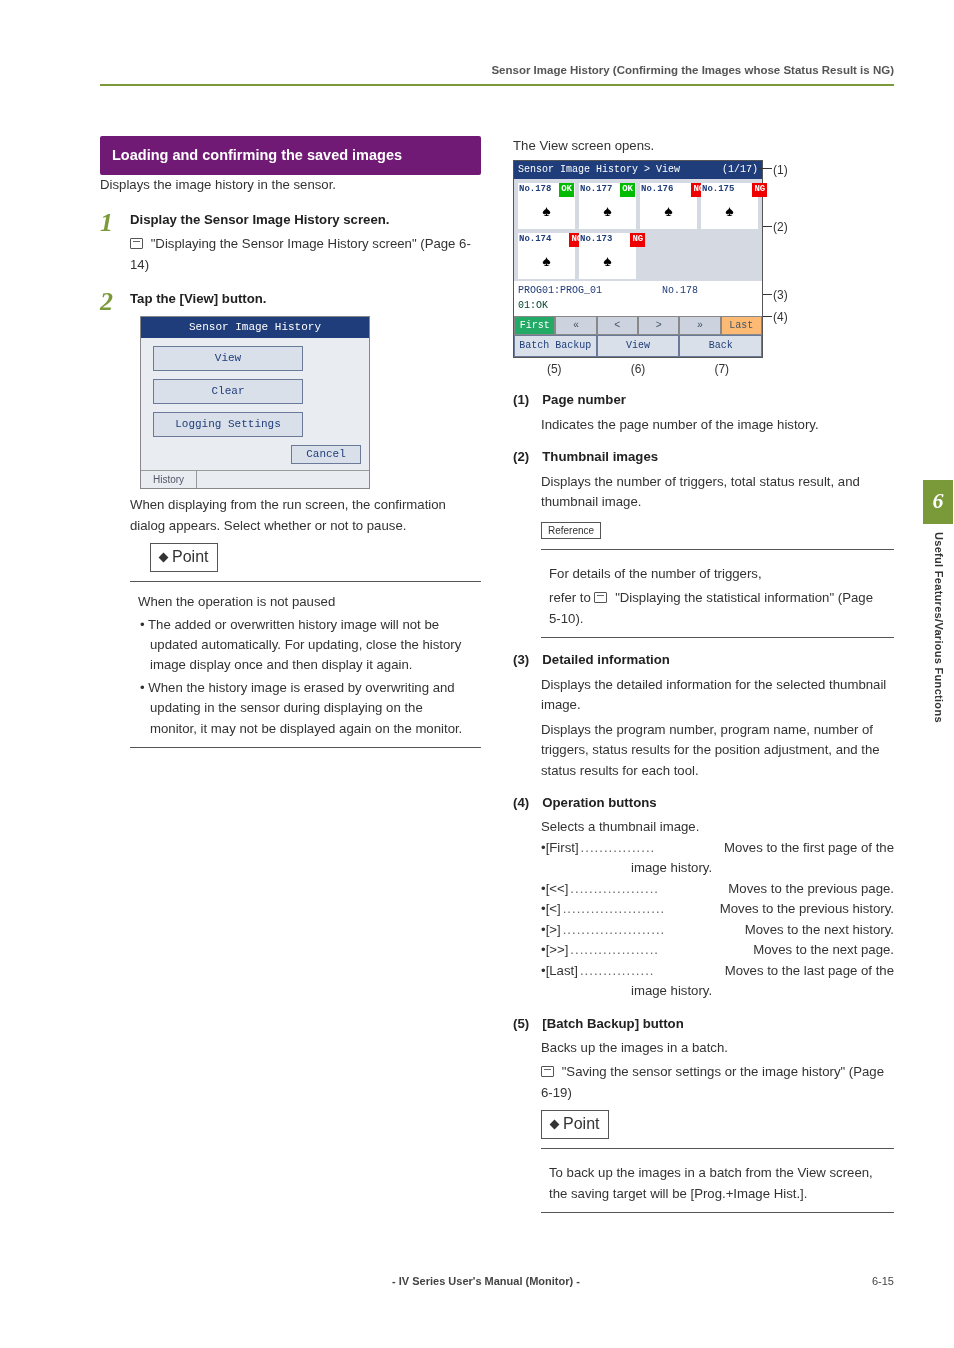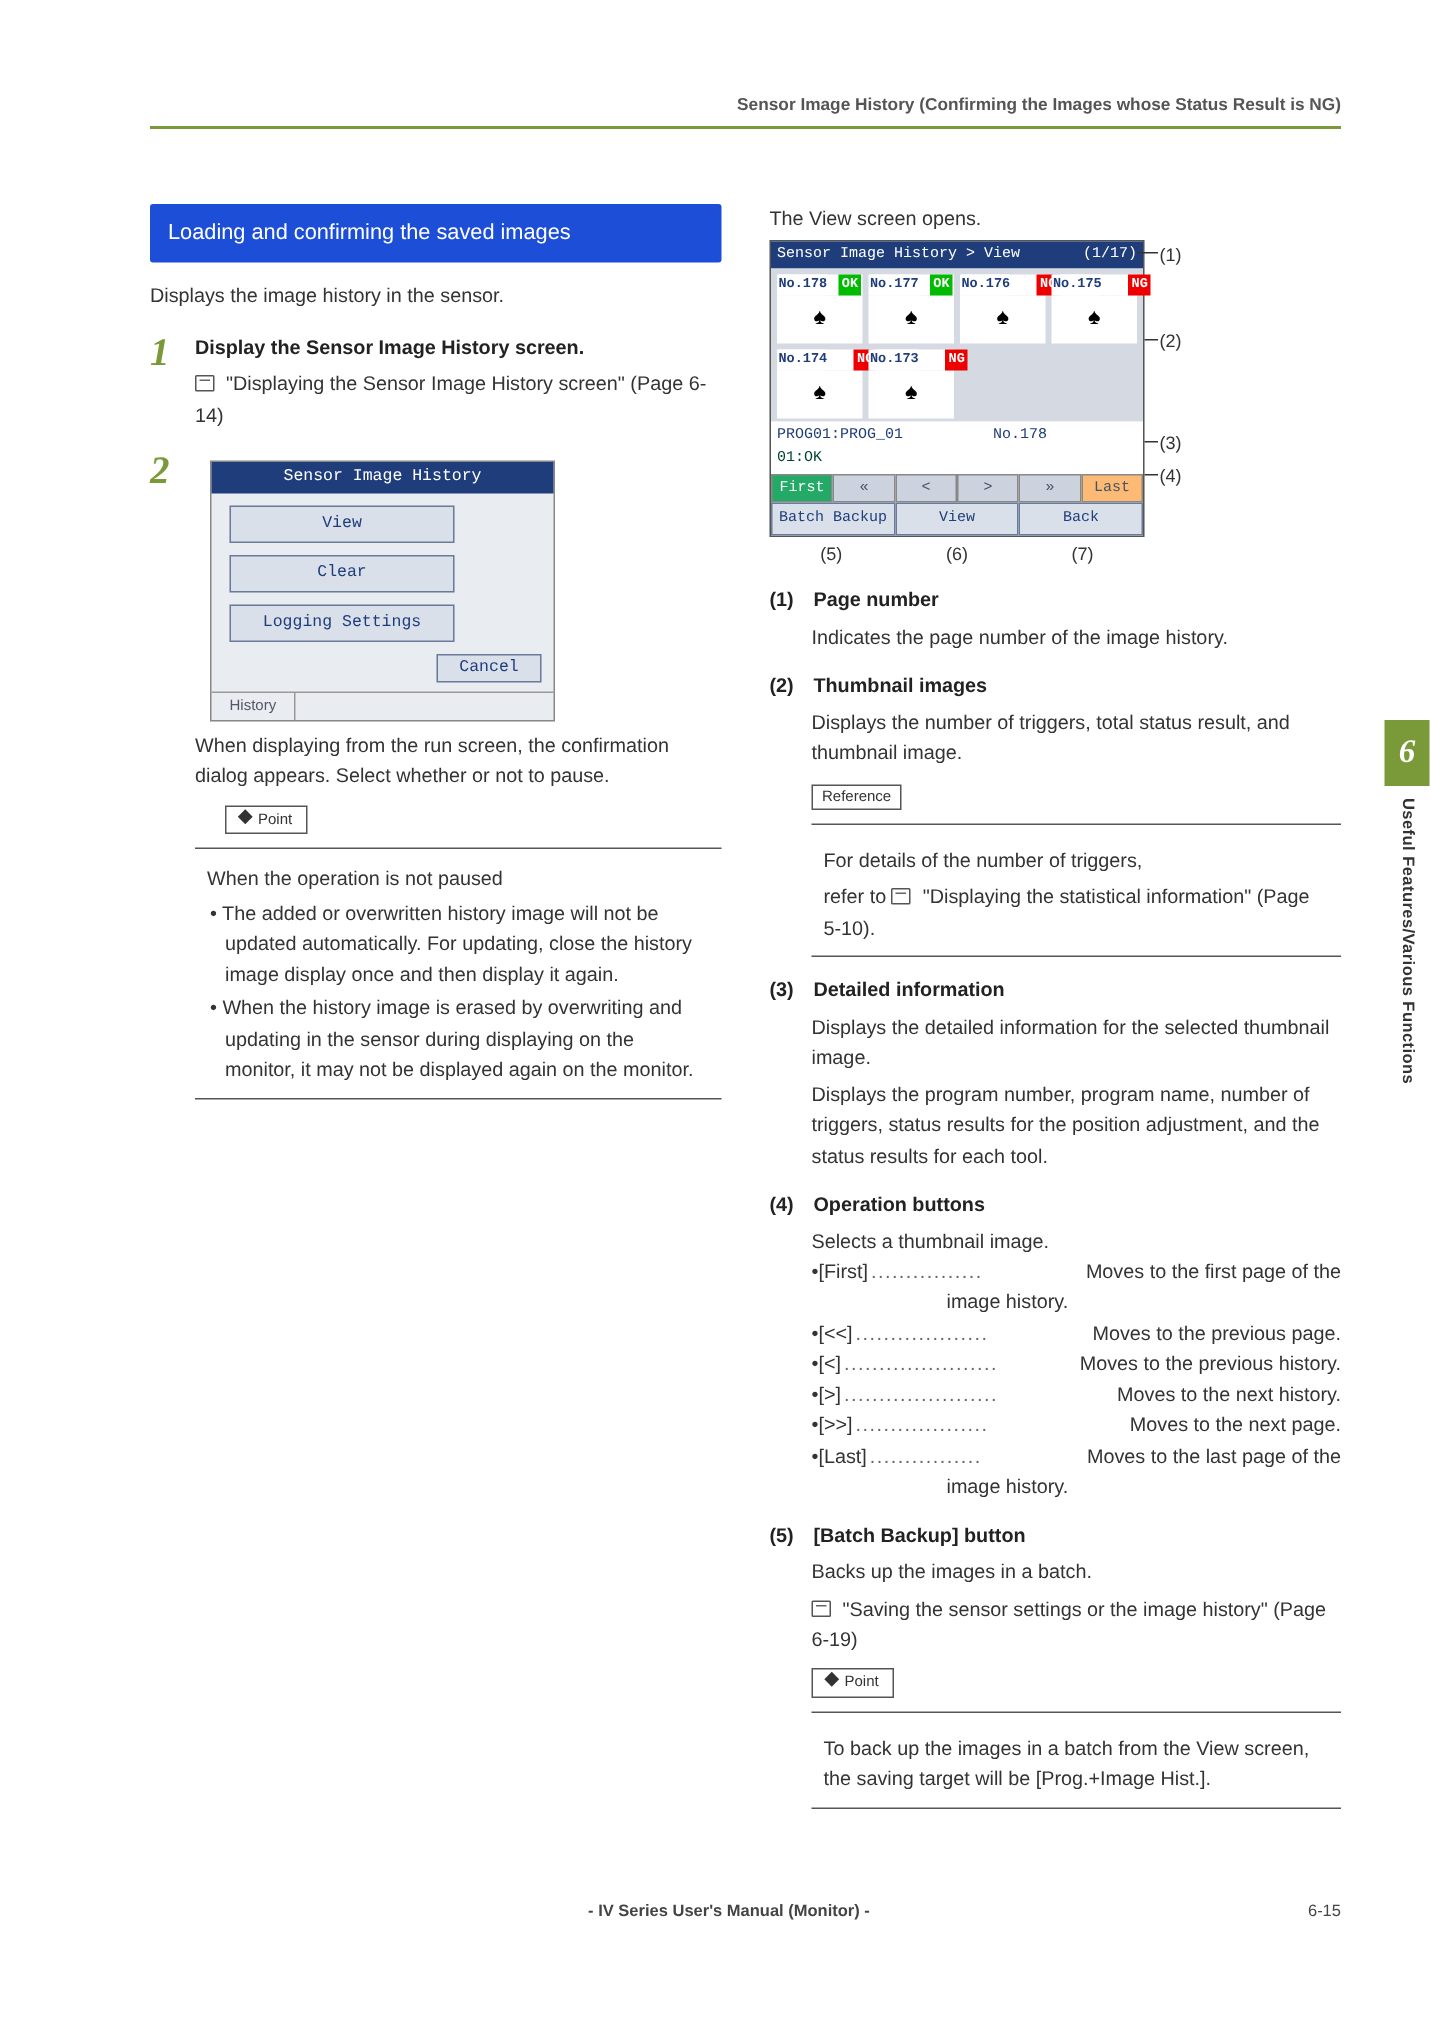--- a/index.html
+++ b/index.html
@@ -18,27 +18,26 @@
     font-weight: 600;
     color: #555;
     text-align: right;
     padding-bottom: 4px;
     border-bottom: 2px solid #7a9a3a;
     margin-bottom: 50px;
   }
   .cols { display: flex; gap: 32px; }
   .col { flex: 1 1 0; min-width: 0; }
   .section-head {
-    background: #1d4ed8;
+    background: #701a75;
     color: #fff;
-    font-weight: 400;
+    font-weight: 700;
     font-size: 14.5px;
     padding: 10px 12px;
     border-radius: 2px;
-    margin-bottom: 12px;
     line-height: 1.35;
   }
   .intro { margin-bottom: 14px; }
   .step { display: flex; gap: 8px; margin-top: 14px; }
   .step-num {
     font-family: Georgia, 'Times New Roman', serif;
     font-size: 26px;
     font-weight: 700;
     font-style: italic;
     color: #7a9a3a;
@@ -101,21 +100,21 @@
     color:#1f3d7a;
     font-family: 'Courier New', monospace;
     font-size:11px;
   }
   .tab-row { display:flex; border-top:1px solid #999; font-size:10px; font-family:Liberation Sans, sans-serif;}
   .tab-row div{ padding:1px 12px; border-right:1px solid #999; color:#556; }
   .box-label {
     display:inline-block;
     border:1px solid #555;
     padding:1px 9px;
-    font-size:10px;
+    font-size:16px;
     color:#333;
     position:relative;
     top:7px;
     left:20px;
     background:#fff;
     z-index:2;
   }
   .box-label .pin{
     display:inline-block;width:7px;height:7px;background:#333;
     transform:rotate(45deg);margin-right:5px;vertical-align:1px;
@@ -237,20 +236,21 @@
           <div class="ref-line">
             <span class="ref-icon"></span>
             <span>"Displaying the Sensor Image History screen" (Page 6-14)</span>
           </div>
         </div>
       </div>
 
       <div class="step">
         <div class="step-num">2</div>
         <div class="step-body">
+          <div class="step-title">Tap the [View] button.</div>
 
           <div class="screenshot-menu">
             <div class="titlebar">Sensor Image History</div>
             <div class="body">
               <div class="ui-btn">View</div>
               <div class="ui-btn">Clear</div>
               <div class="ui-btn">Logging Settings</div>
             </div>
             <div class="cancel-row">
               <div class="cancel-btn">Cancel</div>

